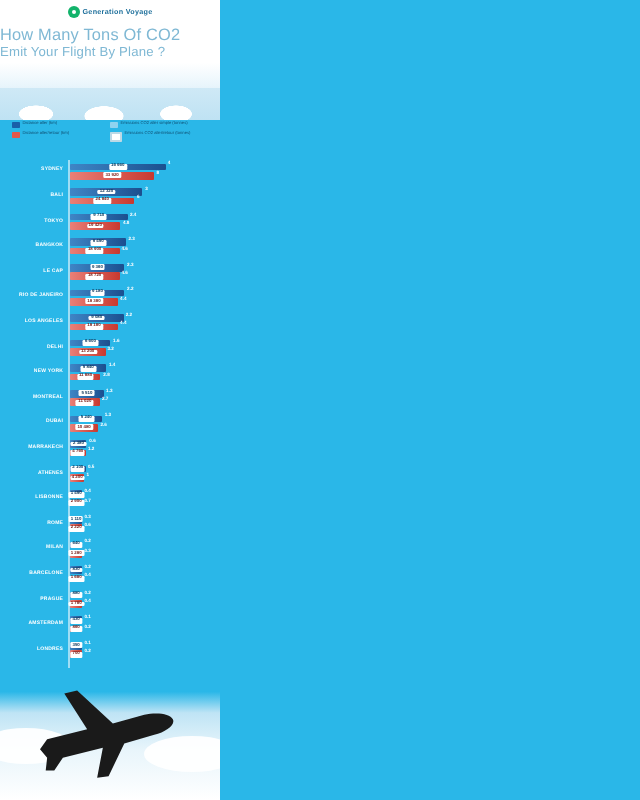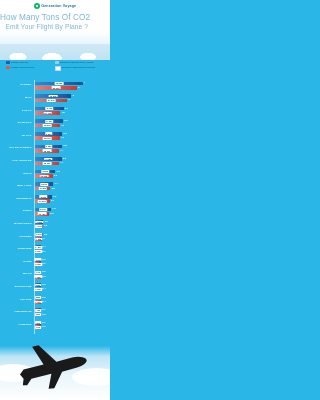--- a/index.html
+++ b/index.html
@@ -25,21 +25,21 @@
   }
   .brand-pin:after{
     content:"";position:absolute;left:2px;top:1.8px;
     width:2px;height:2px;border-radius:50%;background:#fff;
   }
   .brand-name{
     font-size:3.6px;letter-spacing:.15px;color:#1d6f9b;font-weight:bold;
     white-space:nowrap;
   }
   .title{
-    position:absolute;left:0;top:13px;width:88px;text-align:right;
+    position:absolute;left:0;top:13px;width:88px;text-align:left;
     color:#7fb8d4;line-height:1.22;
   }
   .title .l1{display:block;font-size:8.2px;letter-spacing:.1px;white-space:nowrap;}
   .title .l2{display:block;font-size:6.6px;letter-spacing:.1px;white-space:nowrap;}
 
   .cloudband{
     position:absolute;left:0;top:44px;width:110px;height:16px;
     background:
       radial-gradient(14px 7px at 18px 13px,#ffffff 60%,rgba(255,255,255,0) 62%),
       radial-gradient(16px 8px at 52px 14px,#ffffff 60%,rgba(255,255,255,0) 62%),

